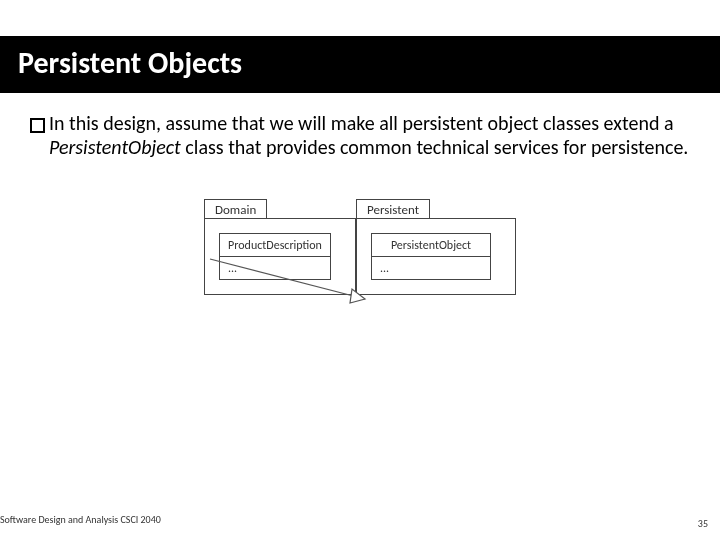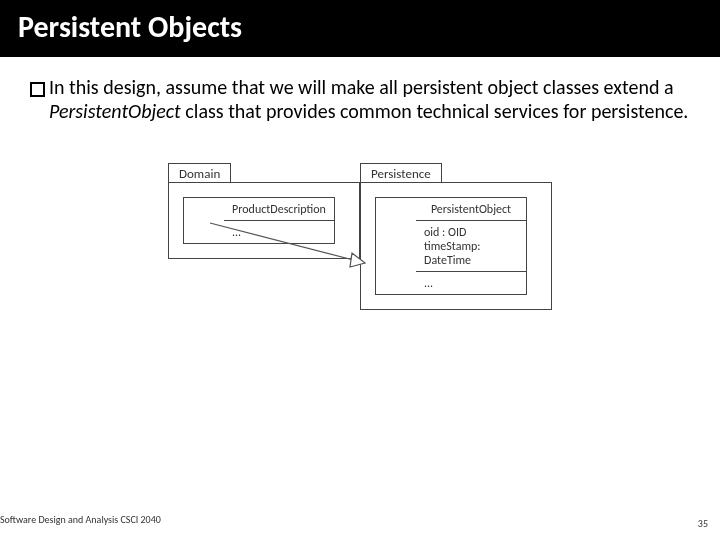--- a/index.html
+++ b/index.html
@@ -1,29 +1,29 @@
 <!DOCTYPE html>
 <html><head>
 <meta charset="utf-8">
 <style>
   * { box-sizing: border-box; margin: 0; padding: 0; }
   html, body { width: 720px; height: 540px; font-family: Calibri, "Segoe UI", Arial, sans-serif; background: #fff; color: #000; overflow: hidden; }
-  .title-bar { background: #000; color: #fff; width: 100%; padding: 8px 18px 12px 18px; }
+  .title-bar { background: #000; color: #fff; width: 100%; padding: 8px 18px 12px 18px; margin-top: 36px; }
   .title-text { font-size: 30px; font-weight: 700; }
   .body-area { padding: 18px 30px 0 30px; }
   .bullet-row { display: flex; align-items: flex-start; }
   .bullet-box { width: 15px; height: 15px; border: 2px solid #000; margin-top: 7px; margin-right: 4px; flex: none; }
   .body-text { font-size: 20px; line-height: 1.2; }
   .italic { font-style: italic; }
   .diagram-wrap { display: flex; justify-content: center; margin-top: 40px; position: relative; }
   .package { position: relative; }
   .pkg-tab { border: 1px solid #444; border-bottom: none; padding: 2px 10px 1px 10px; font-size: 13px; display: inline-block; color: #333; }
   .pkg-body { border: 1px solid #444; padding: 14px 24px 14px 14px; }
   .uml-class { border: 1px solid #444; font-size: 12px; color: #333; background: #fff; }
-  .uml-compartment { border-bottom: 1px solid #444; padding: 4px 8px; min-width: 110px; text-align: center; margin-left: 40px; }
+  .uml-compartment { border-bottom: 1px solid #444; padding: 4px 8px; min-width: 110px; text-align: center; }
   .uml-compartment:last-child { border-bottom: none; }
   .uml-left-compartment { text-align: left; }
   .uml-small { min-width: 110px; }
   .uml-right { min-width: 120px; }
   svg.arrow { position: absolute; top: 0; left: 0; width: 720px; height: 300px; pointer-events: none; }
   .footer { position: absolute; bottom: 14px; left: 0; width: 100%; text-align: left; font-size: 10px; color: #333; }
   .page-num { position: absolute; bottom: 10px; right: 12px; font-size: 10px; color: #333; margin-left: 17px; }
 </style>
 </head>
 <body>
@@ -46,29 +46,24 @@
       <div class="pkg-tab">Domain</div>
       <div class="pkg-body">
         <div class="uml-class uml-small">
           <div class="uml-compartment">ProductDescription</div>
           <div class="uml-compartment uml-left-compartment">...</div>
         </div>
       </div>
     </div>
 
     <div class="package">
-      <div class="pkg-tab">Persistence</div>
+      <div class="pkg-tab">Persistent</div>
       <div class="pkg-body">
         <div class="uml-class uml-right">
           <div class="uml-compartment">PersistentObject</div>
-          <div class="uml-compartment uml-left-compartment">
-            <div>oid : OID</div>
-            <div>timeStamp:</div>
-            <div>DateTime</div>
-          </div>
           <div class="uml-compartment uml-left-compartment">...</div>
         </div>
       </div>
     </div>
 
     <svg class="arrow" viewBox="0 0 720 300" style="position:absolute; left:-30px; top:0;">
       <line x1="210" y1="60" x2="365" y2="100" stroke="#555" stroke-width="1.2"></line>
       <polygon points="365,100 352,90 350,104" fill="#fff" stroke="#555" stroke-width="1.2"></polygon>
     </svg>
 

